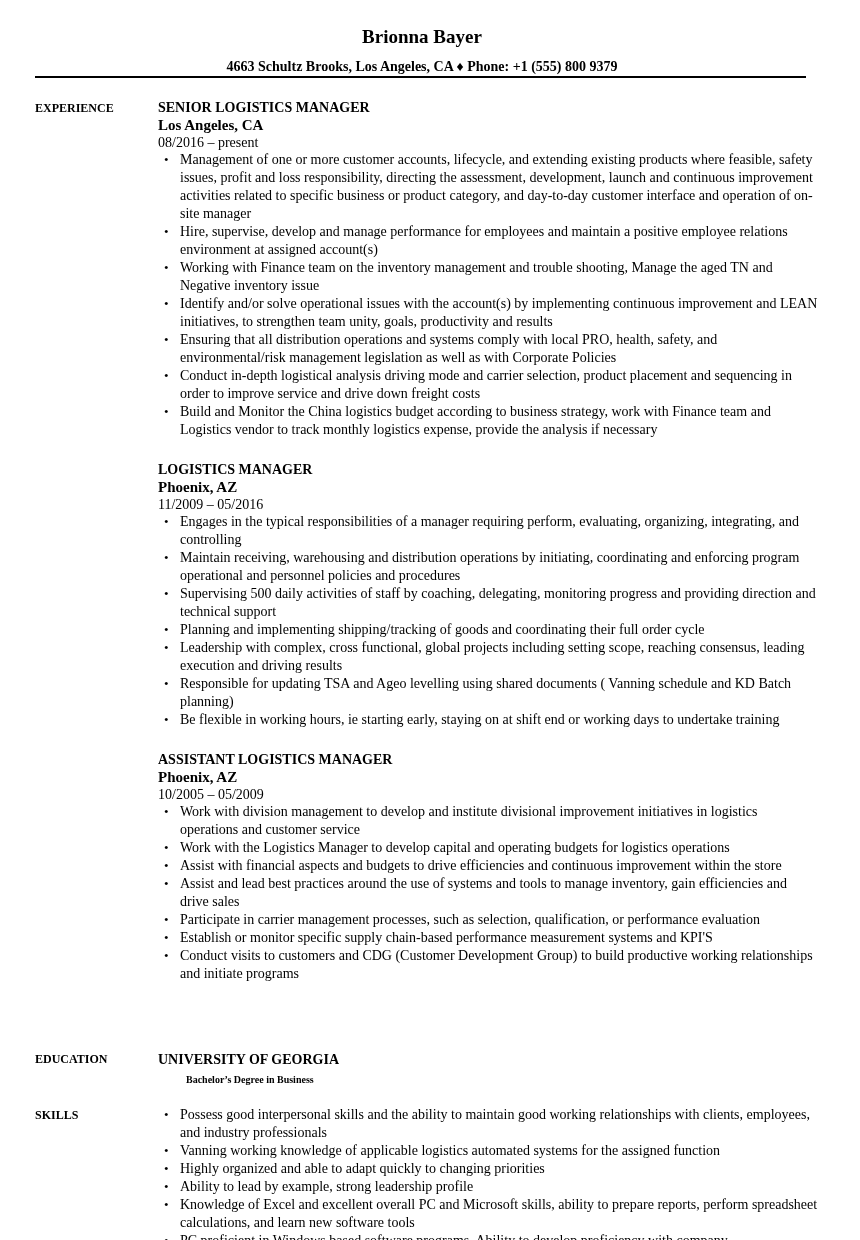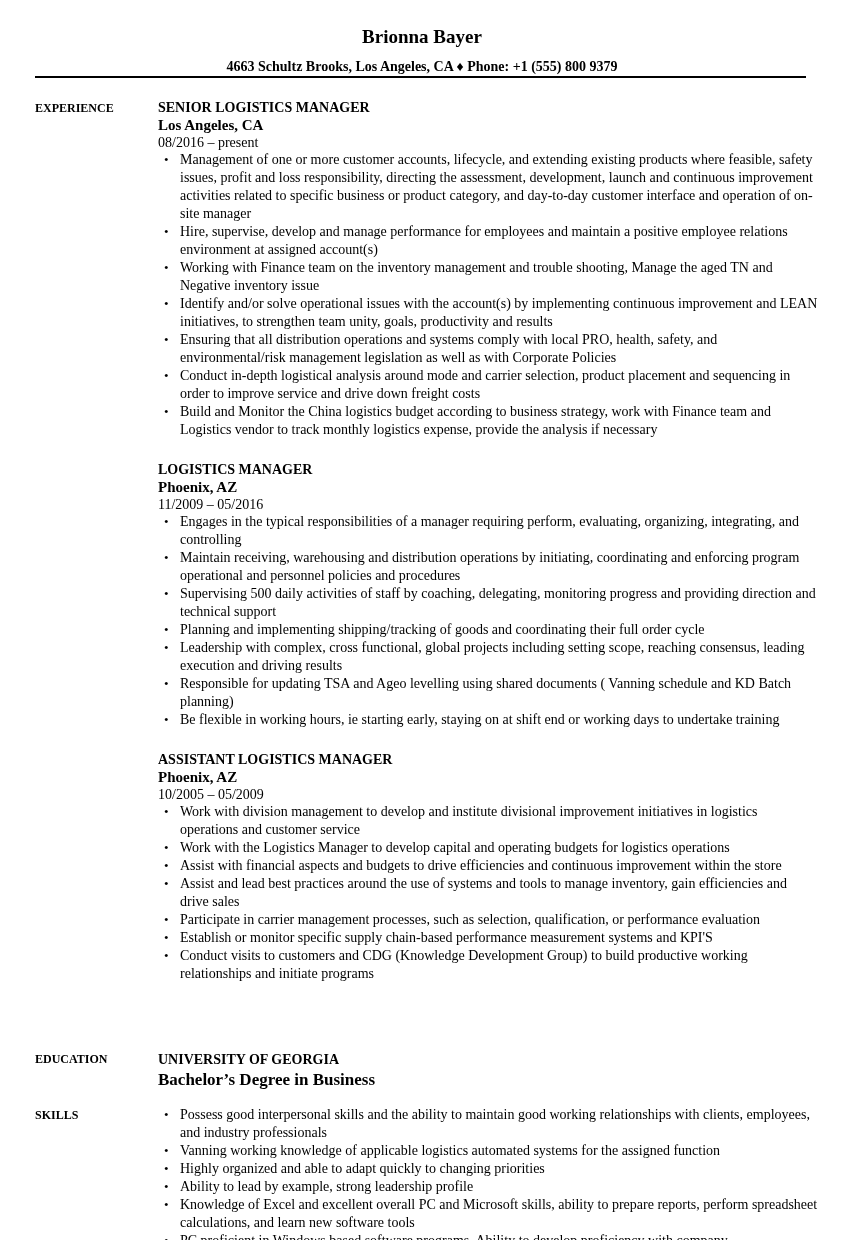--- a/index.html
+++ b/index.html
@@ -39,21 +39,21 @@
     }
     ul.bullets li {
       position: relative; padding-left: 22px;
       font-size: 14px; line-height: 18px;
     }
     ul.bullets li::before {
       content: "\2022"; position: absolute; left: 6px; top: 0;
       font-size: 13px;
     }
     .edu-school { font-weight: bold; font-size: 14px; line-height: 20px; }
-    .edu-degree { font-weight: bold; font-size: 17px; line-height: 20px; }
+    .edu-degree { font-weight: bold; font-size: 10px; line-height: 20px; margin-left: 28px; }
   </style>
 </head>
 <body>
 
 <div class="page">
 
   <div class="header-name">Brionna Bayer</div>
   <div class="header-contact">4663 Schultz Brooks, Los Angeles, CA ♦ Phone: +1 (555) 800 9379</div>
   <div class="header-rule"></div>
 
@@ -64,21 +64,21 @@
       <div class="job">
         <div class="job-title">SENIOR LOGISTICS MANAGER</div>
         <div class="job-location">Los Angeles, CA</div>
         <div class="job-dates">08/2016 – present</div>
         <ul class="bullets">
           <li>Management of one or more customer accounts, lifecycle, and extending existing products where feasible, safety issues, profit and loss responsibility, directing the assessment, development, launch and continuous improvement activities related to specific business or product category, and day-to-day customer interface and operation of on-site manager</li>
           <li>Hire, supervise, develop and manage performance for employees and maintain a positive employee relations environment at assigned account(s)</li>
           <li>Working with Finance team on the inventory management and trouble shooting, Manage the aged TN and Negative inventory issue</li>
           <li>Identify and/or solve operational issues with the account(s) by implementing continuous improvement and LEAN initiatives, to strengthen team unity, goals, productivity and results</li>
           <li>Ensuring that all distribution operations and systems comply with local PRO, health, safety, and environmental/risk management legislation as well as with Corporate Policies</li>
-          <li>Conduct in-depth logistical analysis around mode and carrier selection, product placement and sequencing in order to improve service and drive down freight costs</li>
+          <li>Conduct in-depth logistical analysis driving mode and carrier selection, product placement and sequencing in order to improve service and drive down freight costs</li>
           <li>Build and Monitor the China logistics budget according to business strategy, work with Finance team and Logistics vendor to track monthly logistics expense, provide the analysis if necessary</li>
         </ul>
       </div>
 
       <div class="job">
         <div class="job-title">LOGISTICS MANAGER</div>
         <div class="job-location">Phoenix, AZ</div>
         <div class="job-dates">11/2009 – 05/2016</div>
         <ul class="bullets">
           <li>Engages in the typical responsibilities of a manager requiring perform, evaluating, organizing, integrating, and controlling</li>
@@ -95,21 +95,21 @@
         <div class="job-title">ASSISTANT LOGISTICS MANAGER</div>
         <div class="job-location">Phoenix, AZ</div>
         <div class="job-dates">10/2005 – 05/2009</div>
         <ul class="bullets">
           <li>Work with division management to develop and institute divisional improvement initiatives in logistics operations and customer service</li>
           <li>Work with the Logistics Manager to develop capital and operating budgets for logistics operations</li>
           <li>Assist with financial aspects and budgets to drive efficiencies and continuous improvement within the store</li>
           <li>Assist and lead best practices around the use of systems and tools to manage inventory, gain efficiencies and drive sales</li>
           <li>Participate in carrier management processes, such as selection, qualification, or performance evaluation</li>
           <li>Establish or monitor specific supply chain-based performance measurement systems and KPI'S</li>
-          <li>Conduct visits to customers and CDG (Knowledge Development Group) to build productive working relationships and initiate programs</li>
+          <li>Conduct visits to customers and CDG (Customer Development Group) to build productive working relationships and initiate programs</li>
         </ul>
       </div>
 
     </div>
   </div>
 
   <div class="section" style="top:1050px;">
     <div class="section-label">EDUCATION</div>
     <div class="section-body">
       <div class="edu-school">UNIVERSITY OF GEORGIA</div>

